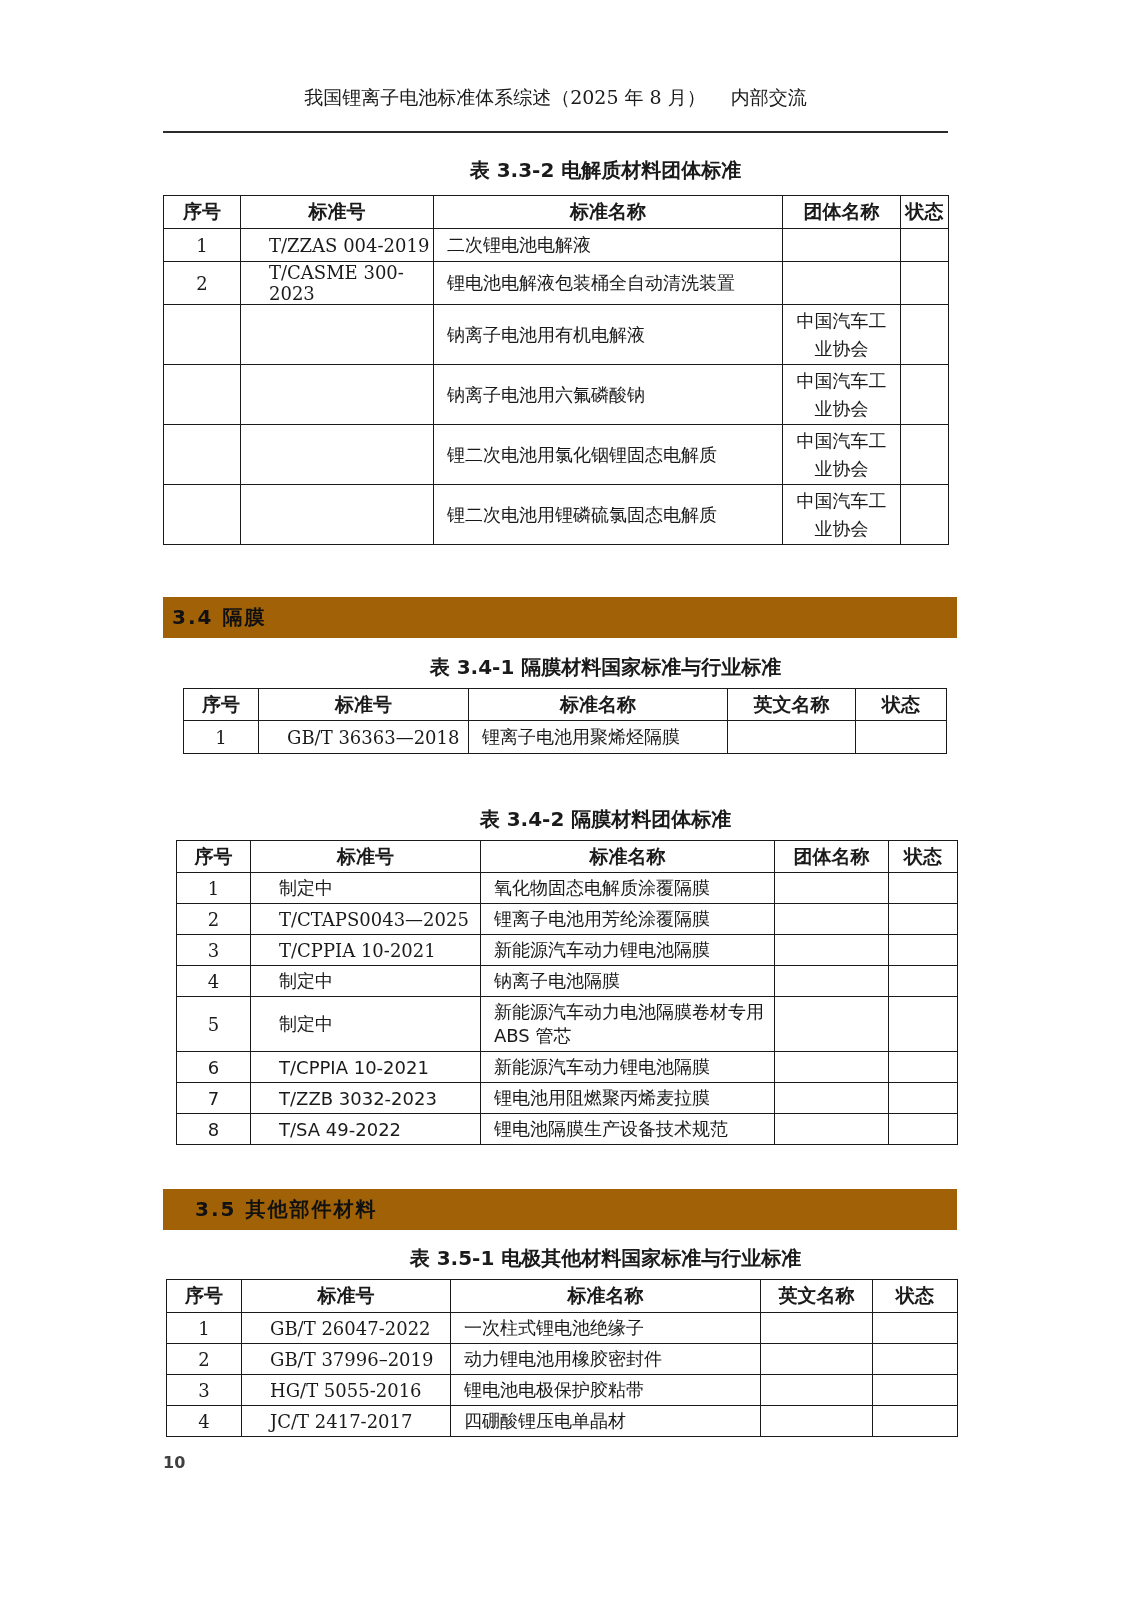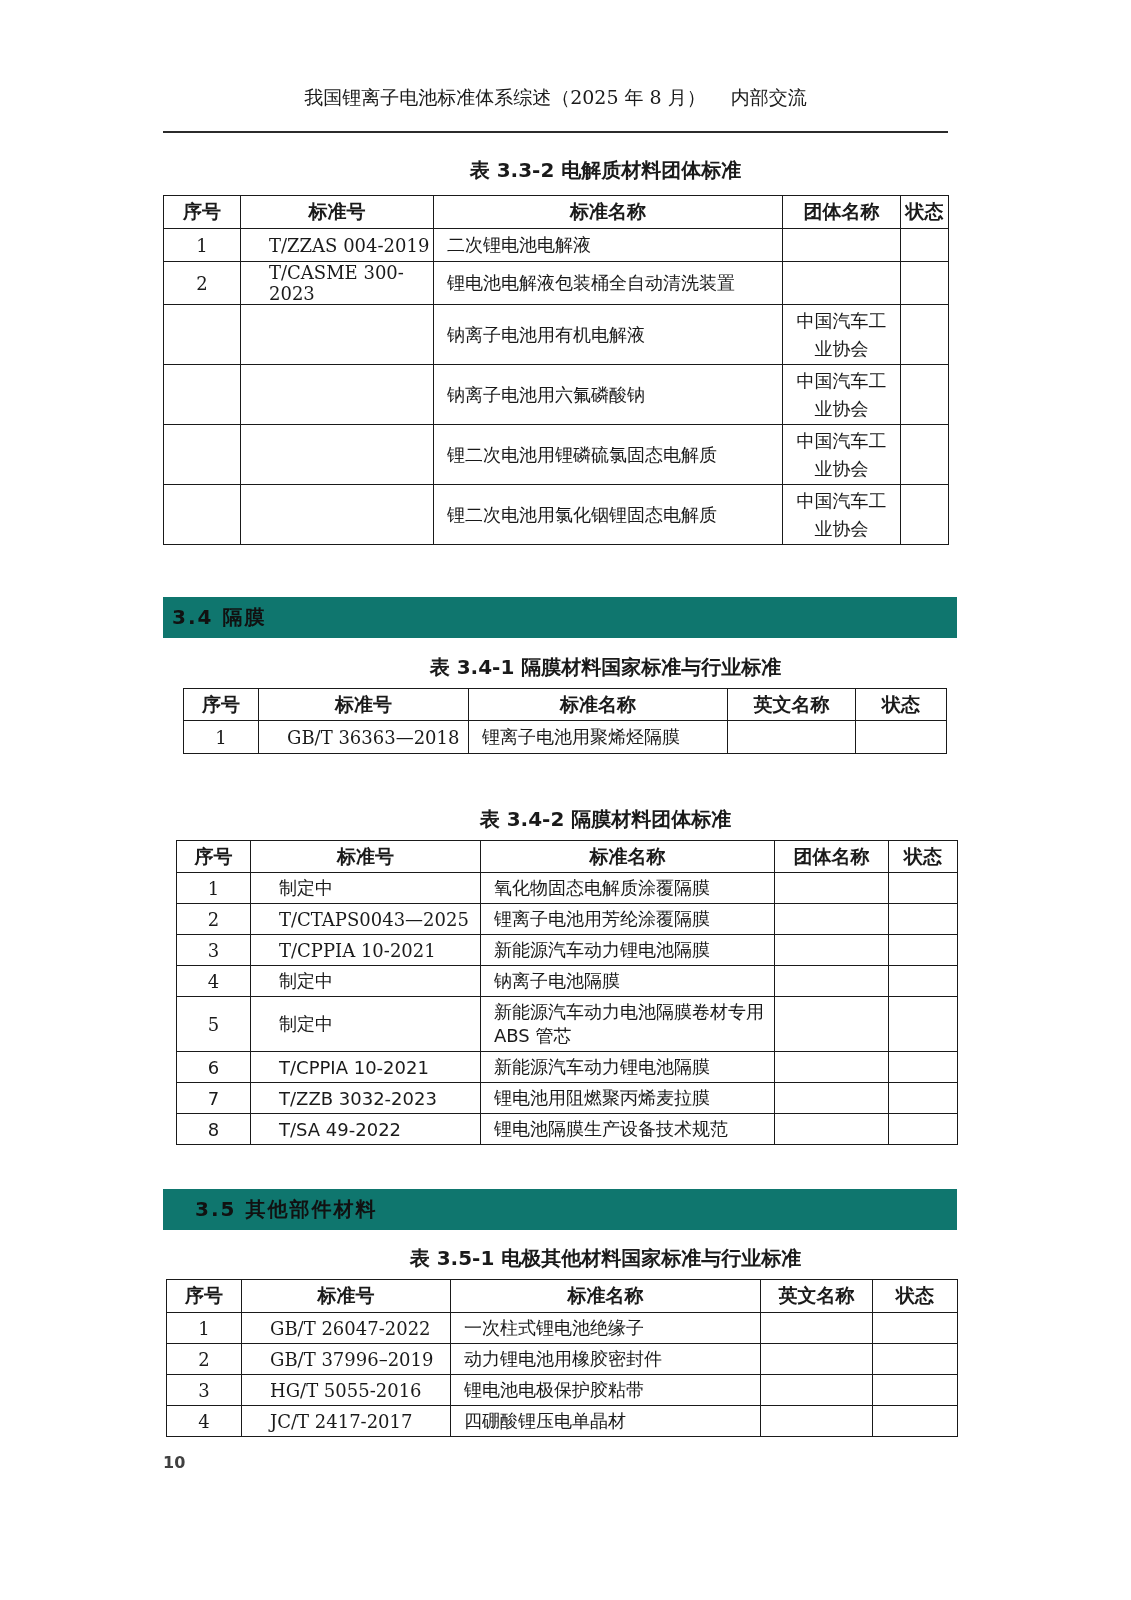--- a/index.html
+++ b/index.html
@@ -37,21 +37,21 @@
   .cap1 { margin-top: 24px; }
   .cap2 { margin-top: 16px; }
   .cap3 { margin-top: 52px; }
   .cap4 { margin-top: 15px; }
 
   
   .section-bar {
     margin-left: 163px;
     width: 794px;
     height: 41px;
-    background: #0f766e;
+    background: #a16207;
     display: flex;
     align-items: center;
     padding-left: 9px;
     font-family: "DejaVu Sans", "Liberation Sans", sans-serif;
     font-weight: bold;
     font-size: 20px;
     color: #111111;
     letter-spacing: 2px;
   }
   .bar34 { margin-top: 52px; }
@@ -156,28 +156,28 @@
   <tr class="h60">
     <td class="num"></td>
     <td class="std"></td>
     <td class="name">钠离子电池用六氟磷酸钠</td>
     <td class="org">中国汽车工业协会</td>
     <td class="misc"></td>
   </tr>
   <tr class="h60">
     <td class="num"></td>
     <td class="std"></td>
-    <td class="name">锂二次电池用锂磷硫氯固态电解质</td>
+    <td class="name">锂二次电池用氯化铟锂固态电解质</td>
     <td class="org">中国汽车工业协会</td>
     <td class="misc"></td>
   </tr>
   <tr class="h60">
     <td class="num"></td>
     <td class="std"></td>
-    <td class="name">锂二次电池用氯化铟锂固态电解质</td>
+    <td class="name">锂二次电池用锂磷硫氯固态电解质</td>
     <td class="org">中国汽车工业协会</td>
     <td class="misc"></td>
   </tr>
 </tbody>
   </table>
 
 <div class="section-bar bar34">3.4  隔膜</div>
 
 <div class="tbl-caption cap2">表 3.4-1 隔膜材料国家标准与行业标准</div>
 

